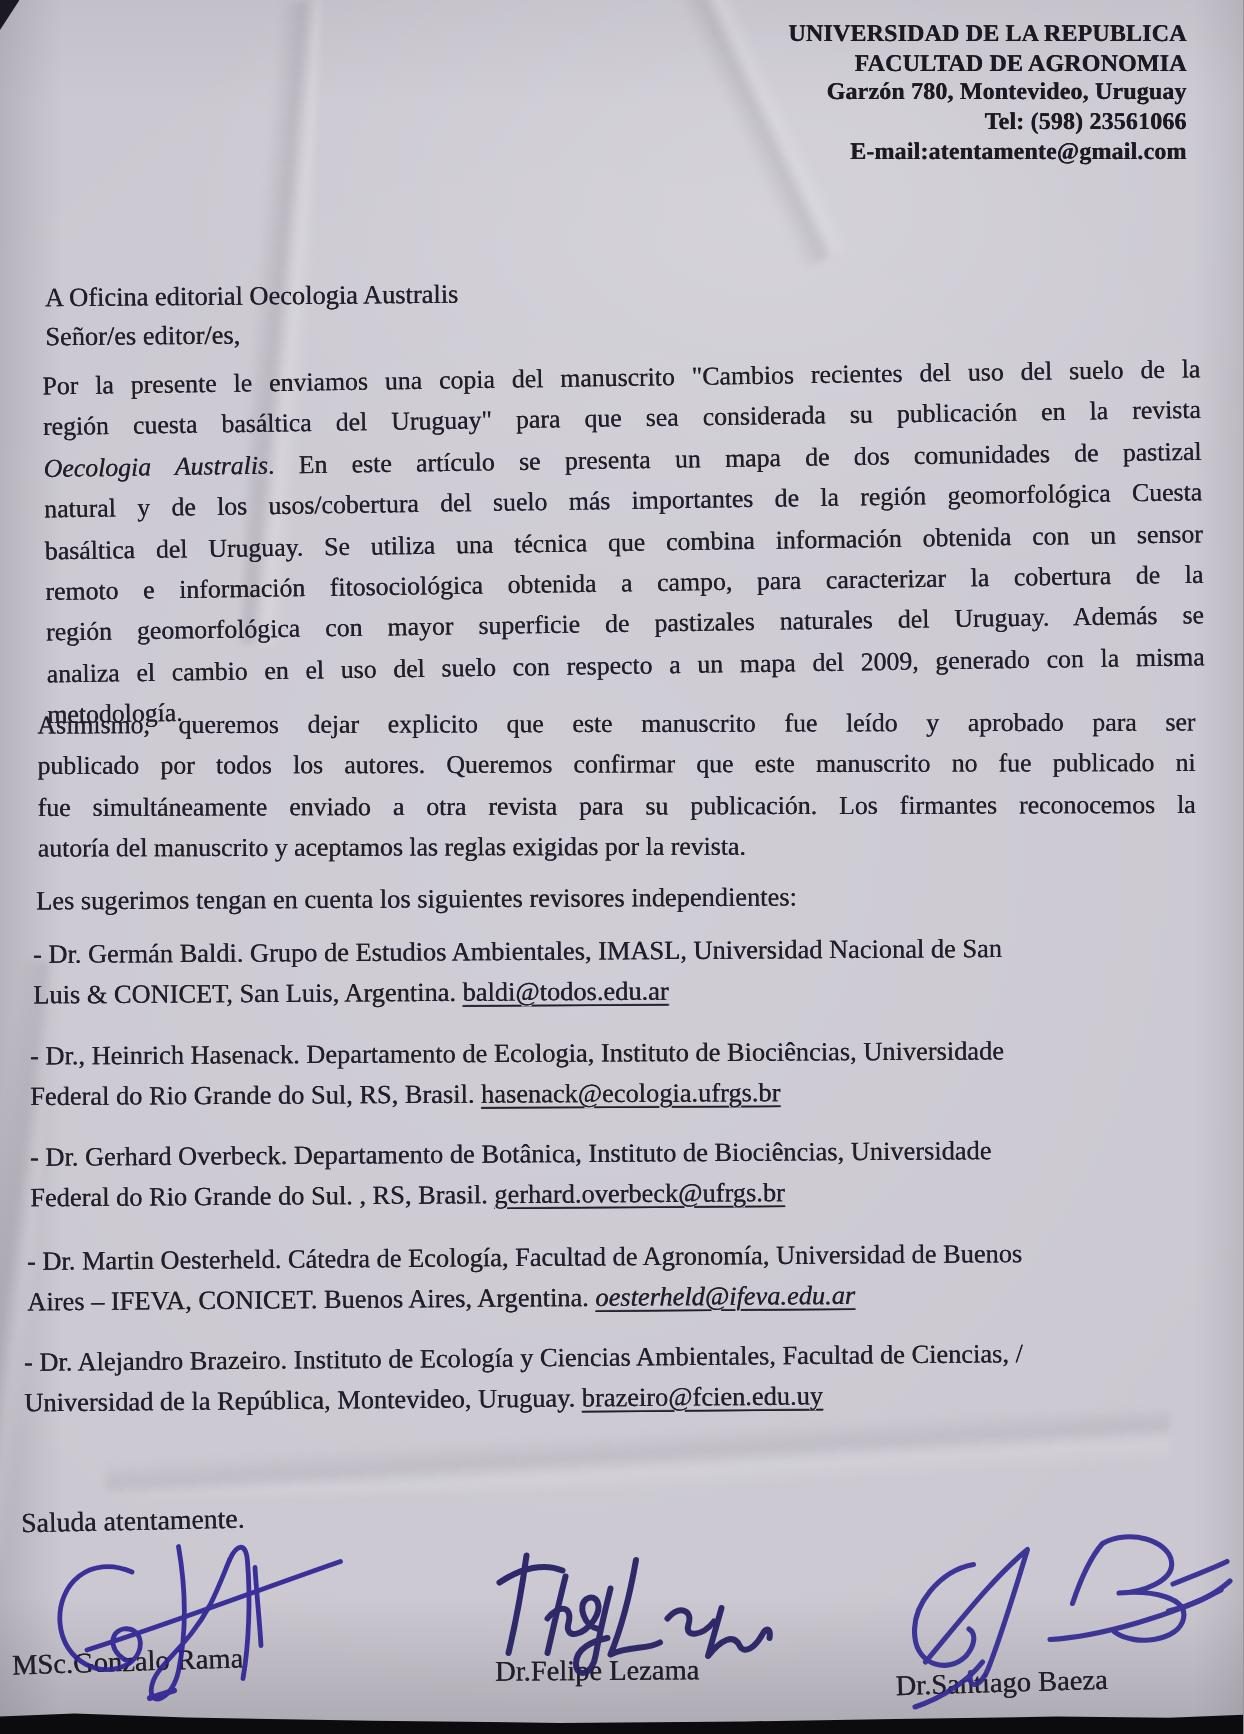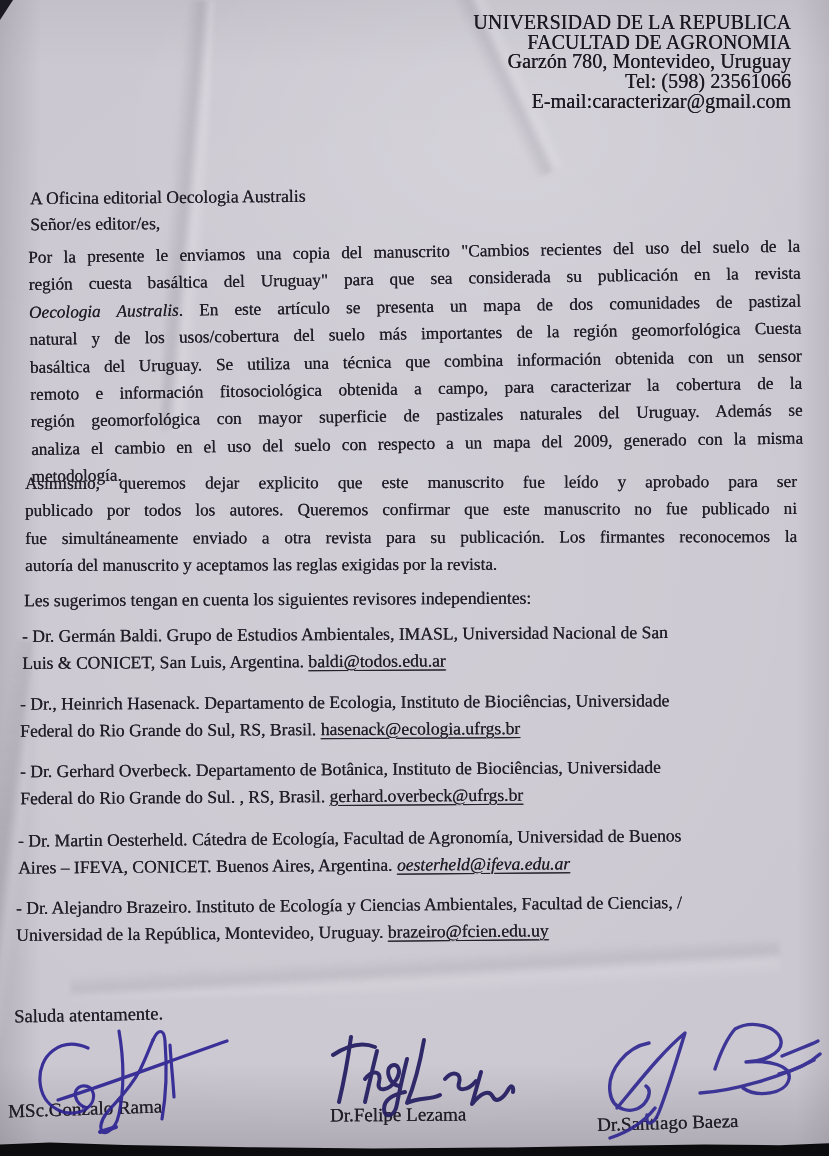--- a/index.html
+++ b/index.html
@@ -22,22 +22,22 @@
   .crease{position:absolute; pointer-events:none; filter:blur(2px); z-index:1;}
   .c1{left:168px;top:0;width:38px;height:430px;transform:rotate(2deg);
       background:linear-gradient(93deg, transparent 18%, rgba(110,106,118,0.20) 45%, rgba(238,236,241,0.30) 62%, transparent 82%);}
   .c2{left:438px;top:-12px;width:42px;height:215px;transform:rotate(-27deg);transform-origin:top left;
       background:linear-gradient(92deg, transparent 15%, rgba(112,108,120,0.18) 46%, rgba(236,234,240,0.26) 64%, transparent 84%);}
   .c3{left:70px;top:948px;width:710px;height:44px;transform:rotate(-1.2deg);
       background:linear-gradient(178deg, transparent 28%, rgba(118,114,126,0.15) 50%, rgba(235,233,238,0.22) 66%, transparent 86%);}
   .c4{left:-10px;top:640px;width:34px;height:400px;transform:rotate(3deg);
       background:linear-gradient(94deg, transparent 20%, rgba(112,108,120,0.16) 48%, rgba(234,232,238,0.20) 66%, transparent 84%);}
 
-  .header{top:13px; right:38px; text-align:right; font-weight:normal;
-          font-size:20px; line-height:19.7px; letter-spacing:0.1px; color:#1c1923;}
+  .header{top:13px; right:38px; text-align:right; font-weight:bold;
+          font-size:16px; line-height:19.7px; letter-spacing:0.1px; color:#1c1923;}
   .recipient{top:184px; left:30px; font-size:17.6px; line-height:26px; transform:rotate(-0.5deg);}
 
   .para{position:absolute; z-index:3;}
   .jline{text-align:justify; text-align-last:justify; height:27.4px; line-height:27.4px;
          text-shadow:0.25px 0 0 currentColor; white-space:normal;}
   .jline.last{text-align-last:left;}
   .p1{top:244px; left:28px; width:772px; font-size:17.2px; transform:rotate(-0.85deg); transform-origin:0 0;}
   .p2{top:469px; left:25px; width:772px; font-size:17.2px; transform:rotate(-0.15deg);}
 
   .intro{top:589px; left:24px; font-size:17.6px; transform:rotate(-0.3deg);}
@@ -73,21 +73,21 @@
   <div class="crease c1"></div>
   <div class="crease c2"></div>
   <div class="crease c3"></div>
   <div class="crease c4"></div>
 
   <div class="txt header">
     <div>UNIVERSIDAD DE LA REPUBLICA</div>
     <div>FACULTAD DE AGRONOMIA</div>
     <div>Garzón 780, Montevideo, Uruguay</div>
     <div>Tel: (598) 23561066</div>
-    <div>E-mail:caracterizar@gmail.com</div>
+    <div>E-mail:atentamente@gmail.com</div>
   </div>
 
   <div class="txt recipient">
     <div>A Oficina editorial Oecologia Australis</div>
     <div>Señor/es editor/es,</div>
   </div>
 
   <div class="para p1">
     <div class="jline">Por la presente le enviamos una copia del manuscrito "Cambios recientes del uso del suelo de la</div>
     <div class="jline">región cuesta basáltica del Uruguay" para que sea considerada su publicación en la revista</div>

